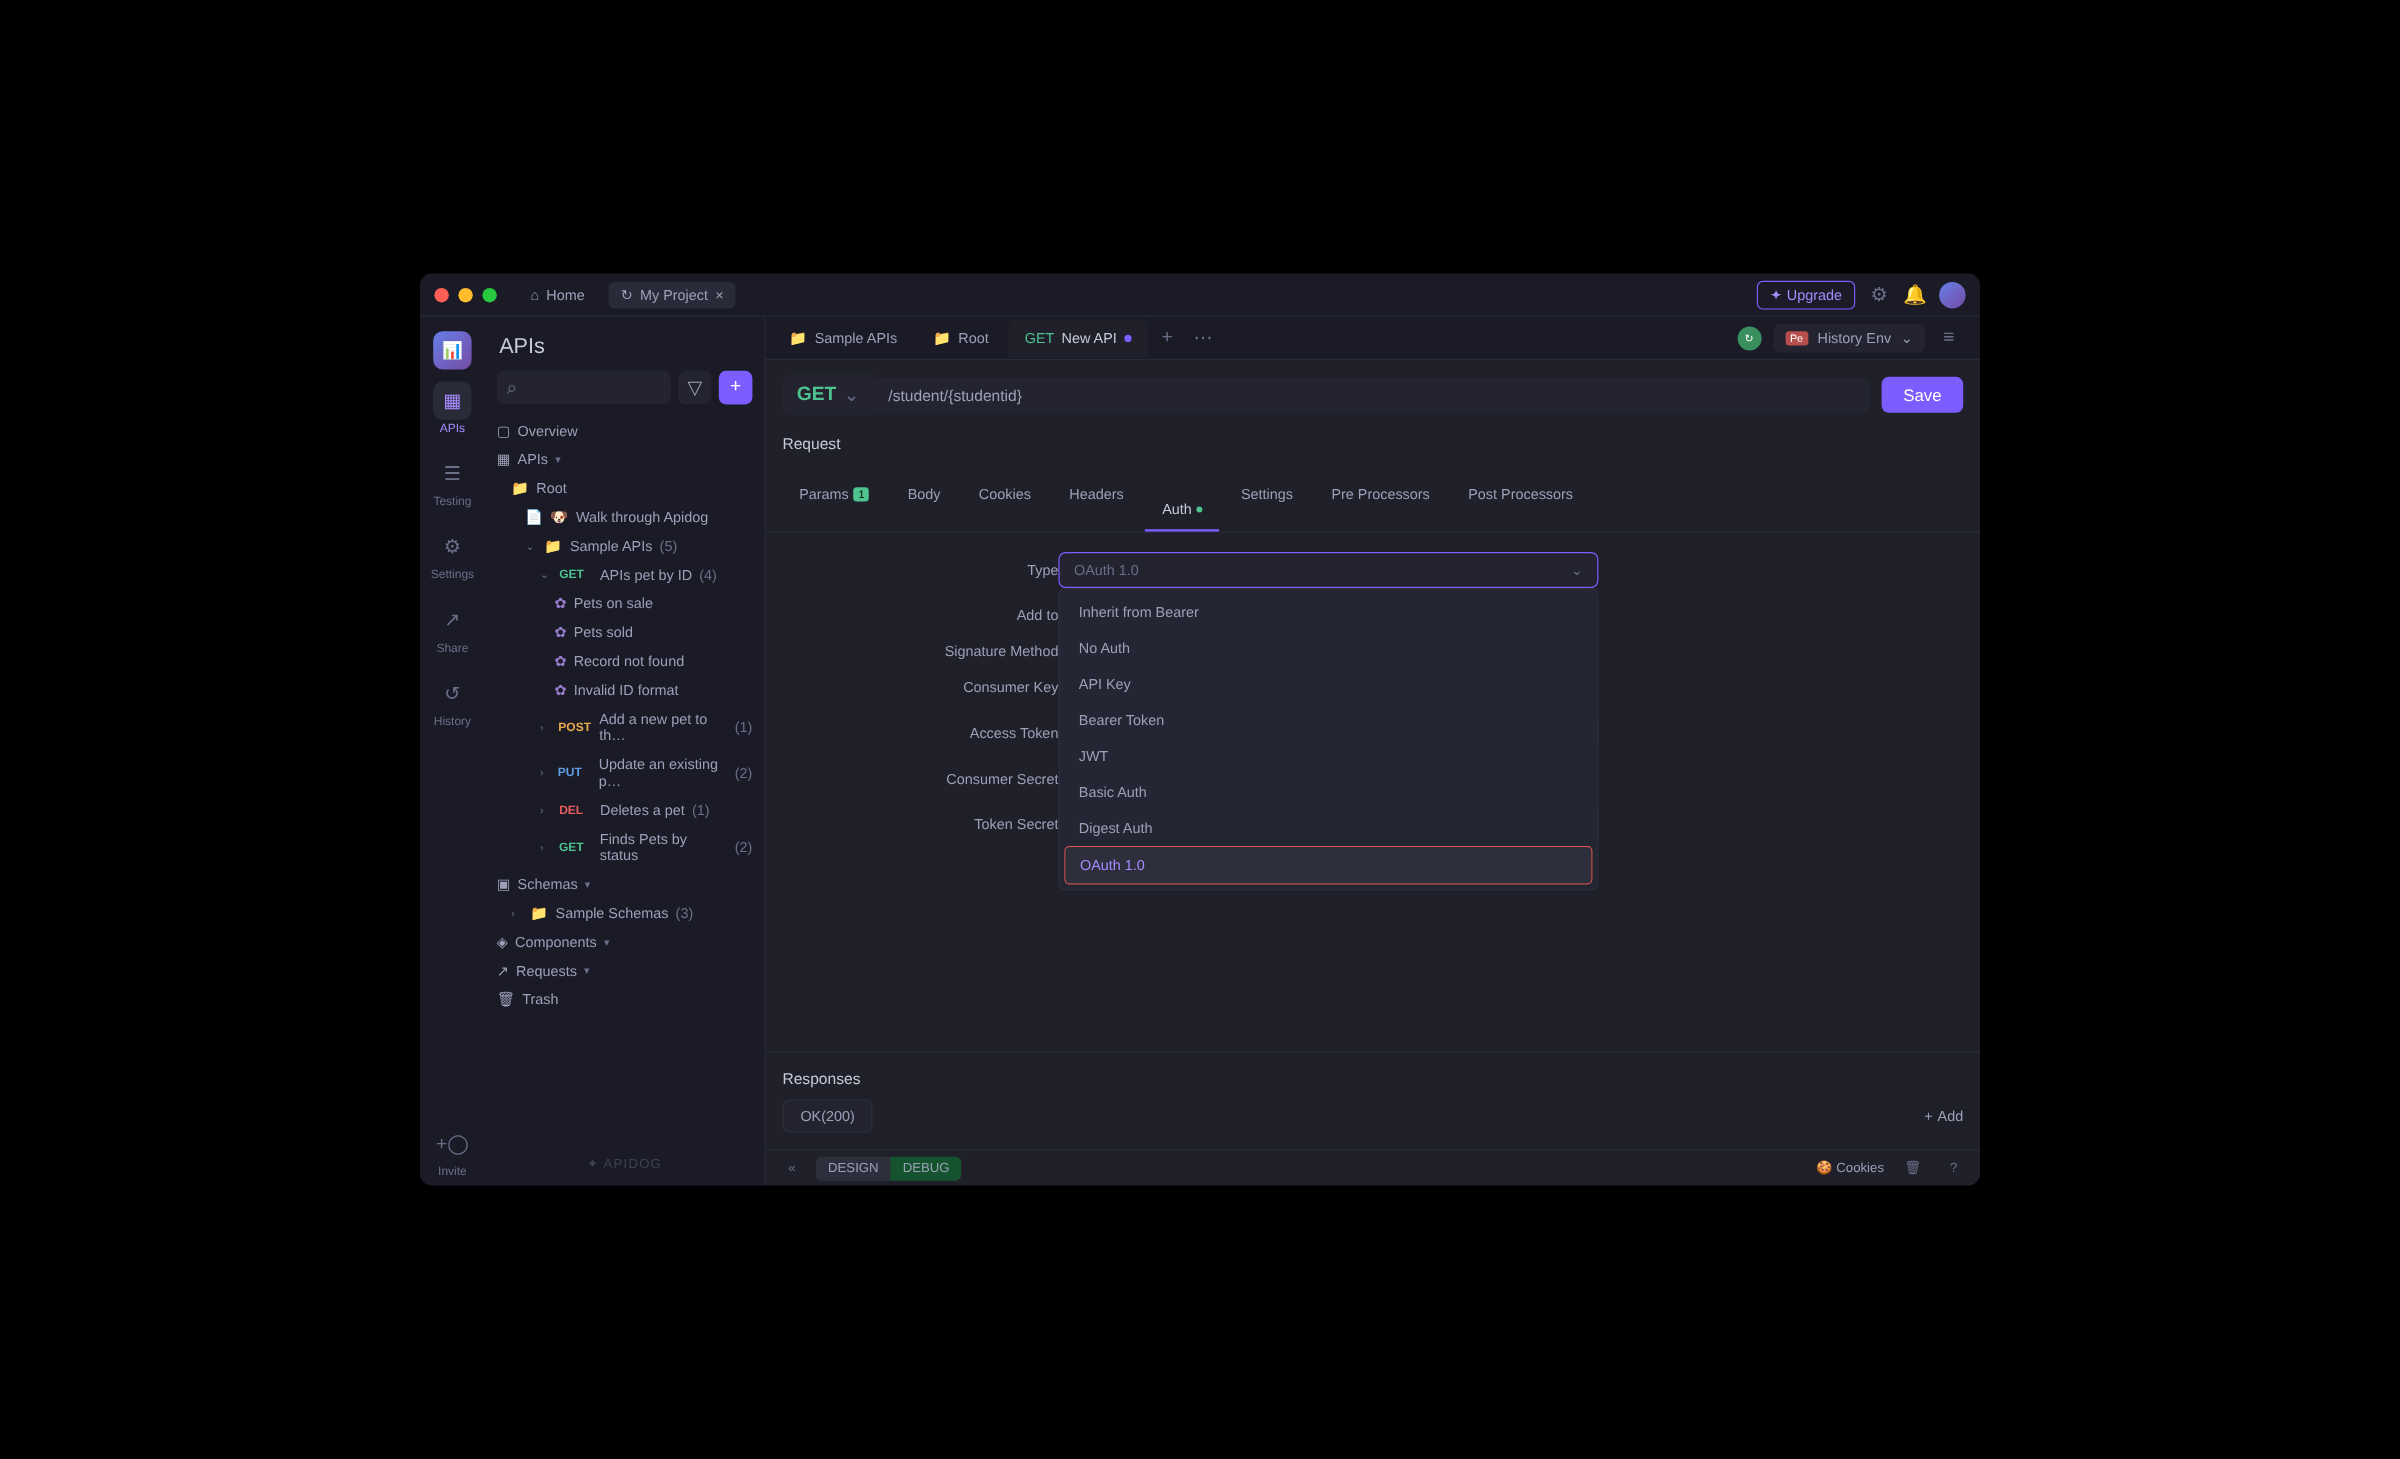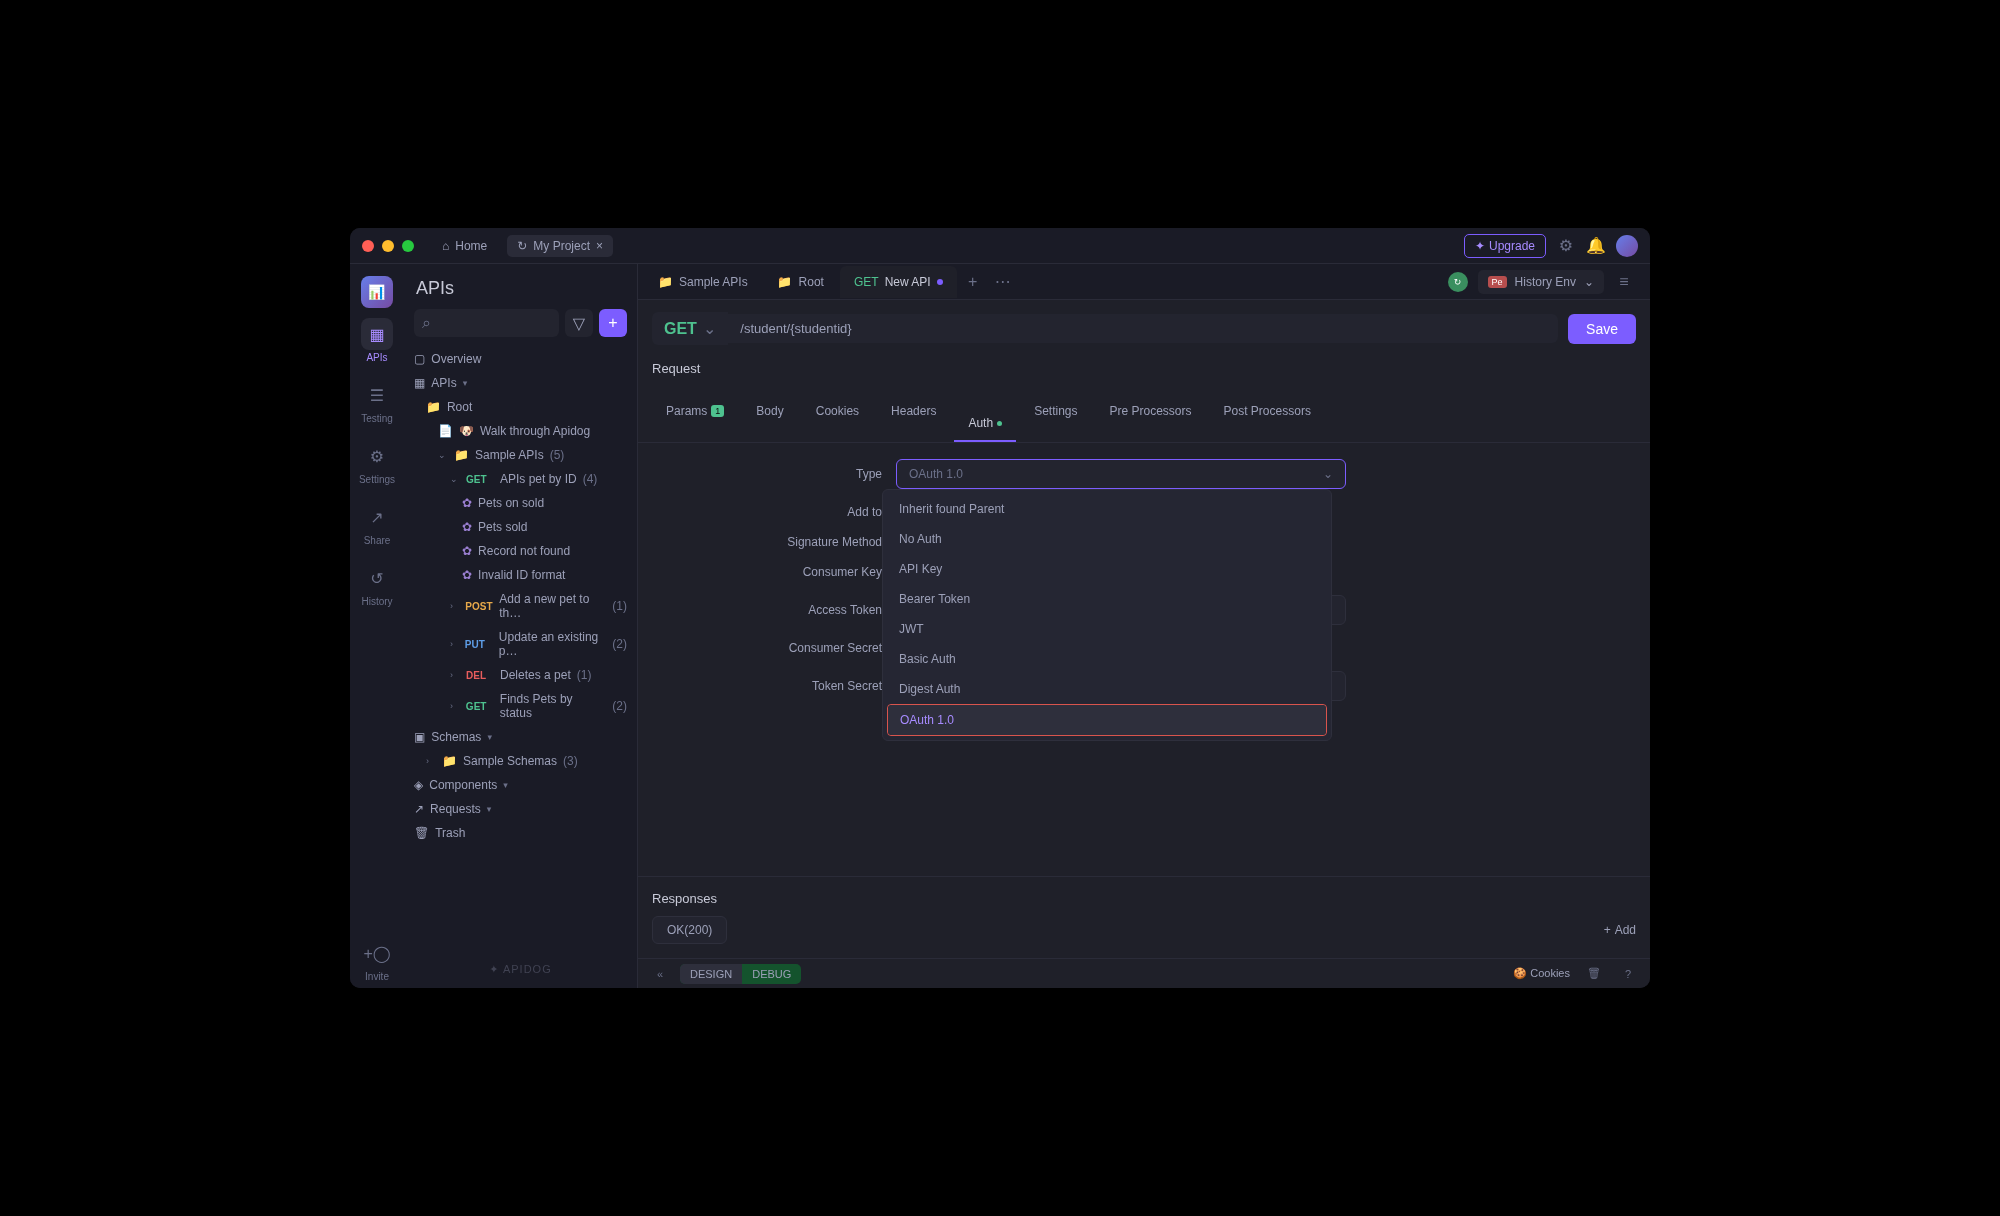--- a/index.html
+++ b/index.html
@@ -61,21 +61,21 @@
 .method-sel { background: #23242f; border-radius: 6px 0 0 6px; padding: 7px 12px; display: flex; align-items: center; gap: 6px; }
 .url-input { flex: 1; background: #23242f; border-radius: 0 6px 6px 0; padding: 7px 12px; color: #9ca0b8; font-size: 13px; margin-left:-10px; }
 .save-btn { background: #7c5dff; color: #fff; padding: 7px 18px; border-radius: 6px; font-size: 14px; cursor: pointer; }
 .section-title { padding: 4px 14px 12px; color: #c8cad8; font-size: 13px; }
 .req-tabs { display: flex; gap: 4px; padding: 0 14px; border-bottom: 1px solid #2a2b38; margin-top:-4px; }
 .req-tab { padding: 8px 14px 10px; font-size: 12px; color: #9ca0b8; cursor: pointer; display: flex; align-items: center; gap: 4px; border-bottom: 2px solid transparent; }
 .req-tab.active { color: #c8cad8; border-bottom-color: #7c5dff; margin-top: 24px; }
 .req-tab .badge { background: #4ec28f; color:#0a0a0a; font-size:9px; padding:1px 4px; border-radius:3px; }
 .req-tab .dot-s { width:5px; height:5px; border-radius:50%; background:#4ec28f; }
 .form-area { flex: 1; overflow-y: auto; padding: 16px 14px; position: relative; }
-.form-row { display: flex; align-items: center; margin-bottom: 16px; gap: 14px; }
+.form-row { display: flex; align-items: center; margin-bottom: 16px; }
 .form-label { width: 230px; text-align: right; color: #9ca0b8; font-size: 12px; }
 .form-field { width: 450px; background: #23242f; border: 1px solid #2e2f3c; border-radius: 6px; padding: 7px 12px; color: #6b7089; font-size: 12px; position: relative; display:flex; justify-content:space-between; align-items:center; }
 .form-field.sel { cursor: pointer; border-color: #7c5dff; }
 .dropdown { position: absolute; top: 46px; left: 244px; width: 450px; background: #252633; border: 1px solid #2e2f3c; border-radius: 6px; z-index: 10; padding: 4px; }
 .dd-item { padding: 8px 12px; font-size: 12px; color: #9ca0b8; cursor: pointer; border-radius: 4px; }
 .dd-item.selected { background: #2e2f3c; color: #a78bff; }
 .dd-highlight { border: 1.5px solid #d9544d; border-radius: 4px; }
 .advanced { padding: 6px 12px; color: #a78bff; font-size: 12px; cursor: pointer; display:flex; gap:6px; align-items:center; margin-left: 244px; }
 .resp-section { border-top: 1px solid #2a2b38; padding: 14px; }
 .resp-title { color: #c8cad8; font-size: 13px; margin-bottom: 10px; }
@@ -187,21 +187,21 @@
             <span class="count">(5)</span>
           </div>
         <div class="tree-item indent-3">
             <span class="caret">⌄</span>
             <span class="method m-get">GET</span>
             <span>APIs pet by ID</span>
             <span class="count">(4)</span>
           </div>
         <div class="tree-item indent-4">
             <span class="ex-icon">✿</span>
-            <span>Pets on sold</span>
+            <span>Pets on sale</span>
           </div>
         <div class="tree-item indent-4">
             <span class="ex-icon">✿</span>
             <span>Pets sold</span>
           </div>
         <div class="tree-item indent-4">
             <span class="ex-icon">✿</span>
             <span>Record not found</span>
           </div>
         <div class="tree-item indent-4">
@@ -320,21 +320,21 @@
       <div class="form-area">
         <div class="form-row">
           <div class="form-label">Type</div>
           <div class="form-field sel">
             <span>OAuth 1.0</span>
             <span>⌄</span>
           </div>
         </div>
 
         <div class="dropdown">
-          <div class="dd-item">Inherit found Parent</div>
+          <div class="dd-item">Inherit from Bearer</div>
           <div class="dd-item">No Auth</div>
           <div class="dd-item">API Key</div>
           <div class="dd-item">Bearer Token</div>
           <div class="dd-item">JWT</div>
           <div class="dd-item">Basic Auth</div>
           <div class="dd-item">Digest Auth</div>
           <div class="dd-highlight">
             <div class="dd-item selected">OAuth 1.0</div>
           </div>
         </div>

